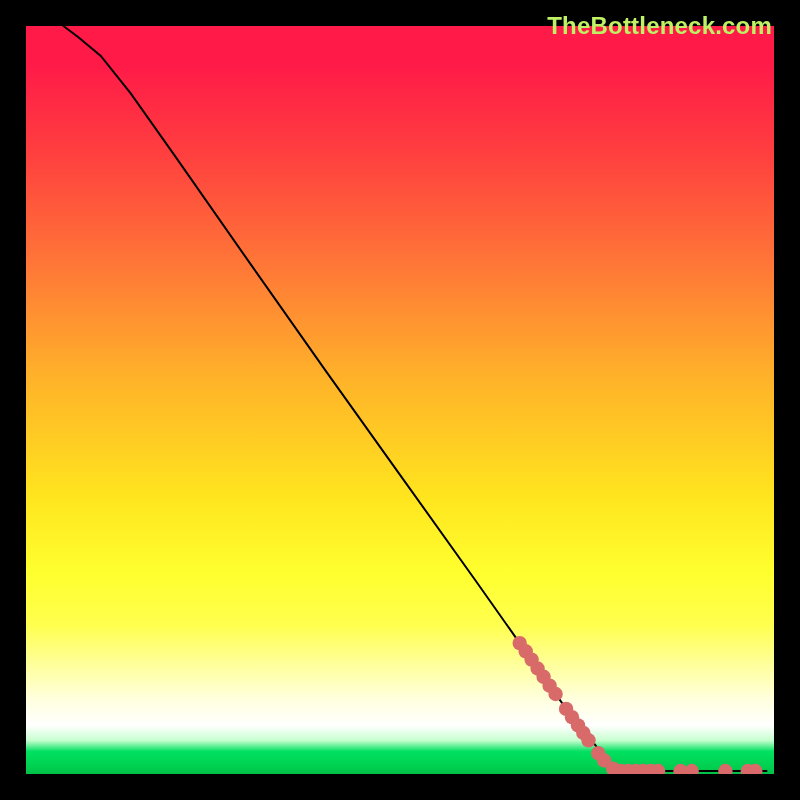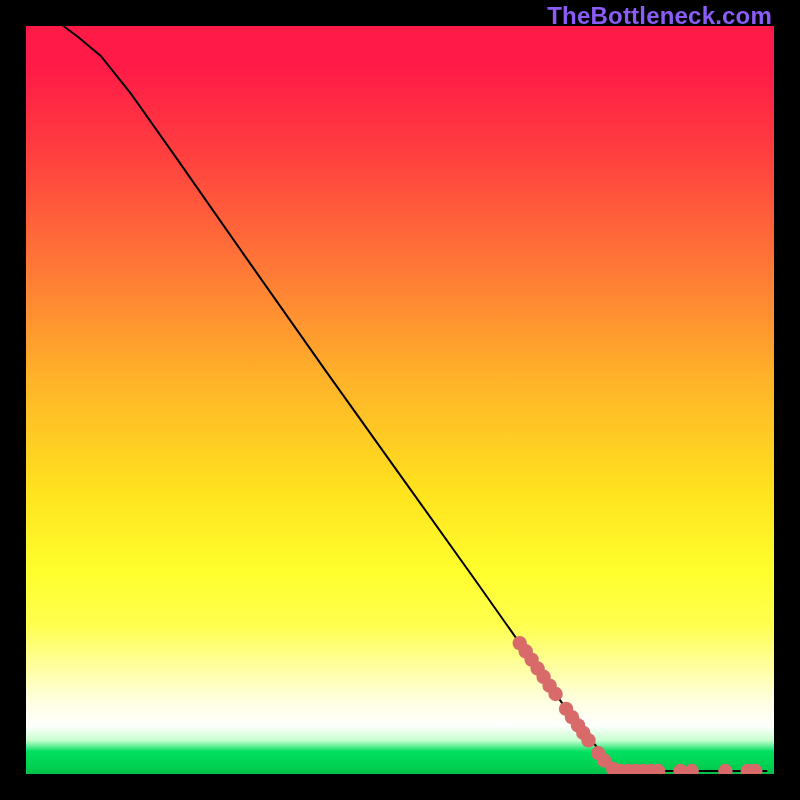--- a/index.html
+++ b/index.html
@@ -7,21 +7,21 @@
 .plot-area { position:absolute; left:26px; top:26px; width:748px; height:748px;
   background: linear-gradient(to bottom,
     #ff1a48 0%, #ff1a48 5%,
     #ff3f3f 17%, #ff7737 32%,
     #ffb229 47%, #ffe51e 63%,
     #ffff2e 73%, #ffff4e 80%,
     #ffffde 90%, #ffffff 93.5%,
     #c8ffd0 95.5%, #00e060 97%,
     #00d050 99%, #00c048 100% );
 }
-.watermark { position:absolute; top:2px; right:28px; color:#8b5cf6; font-weight:600; font-size:24px; letter-spacing:0.2px; }
+.watermark { position:absolute; top:12px; right:28px; color:#bef264; font-weight:600; font-size:24px; letter-spacing:0.2px; }
 svg.overlay { position:absolute; left:26px; top:26px; width:748px; height:748px; }
 svg.overlay path.curve { fill:none; stroke:#000; stroke-width:2; stroke-linecap:round; }
 svg.overlay circle.pt { fill:#d86a6a; }
 </style>
 </head>
 <body>
 
 <div class="plot-area"></div>
 <div class="watermark">TheBottleneck.com</div>
 <svg class="overlay" viewBox="0 0 748 748" preserveAspectRatio="none">

